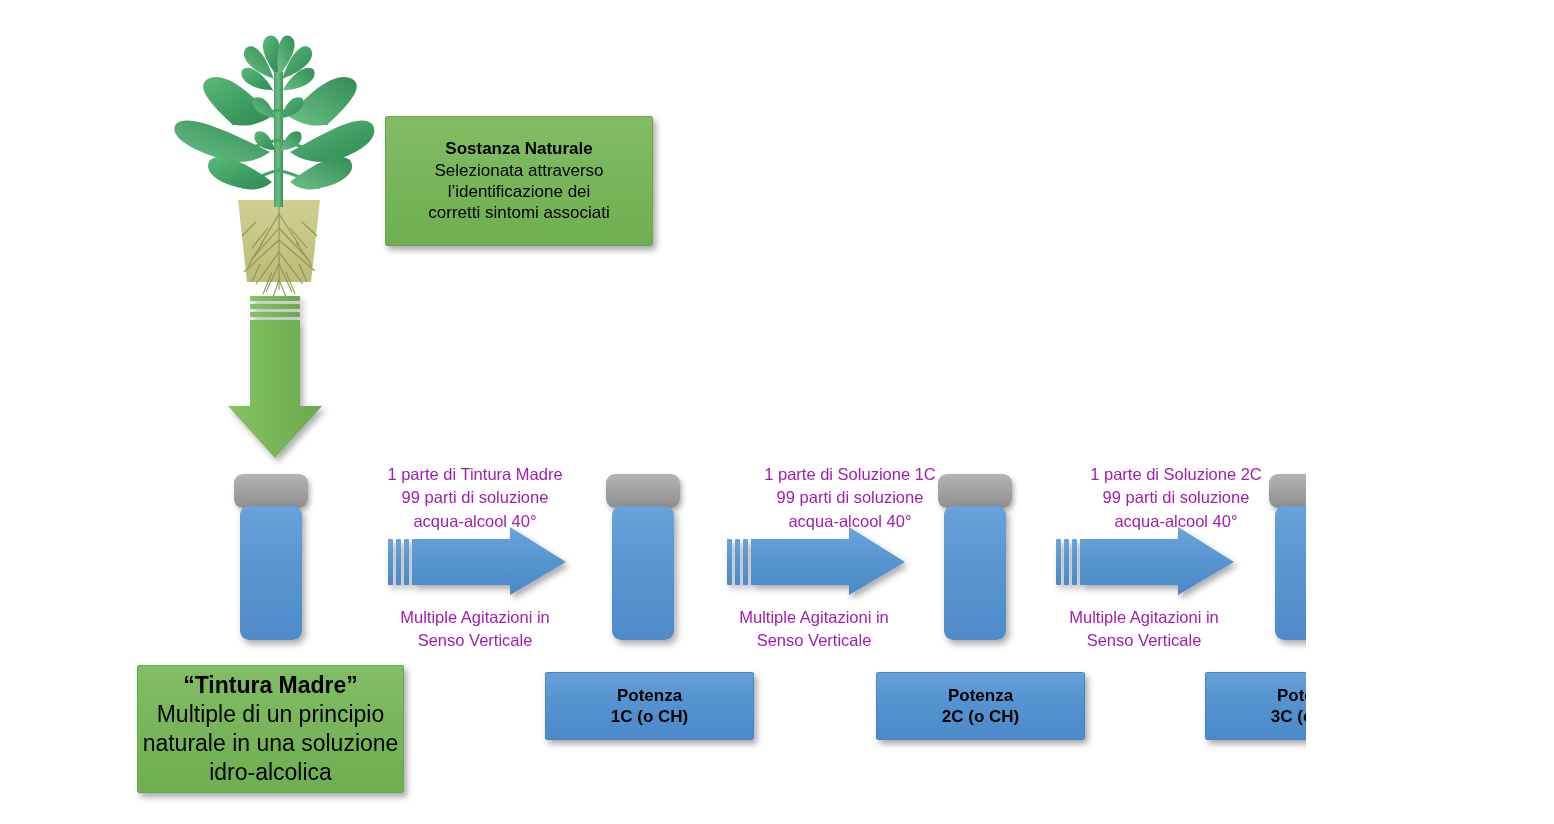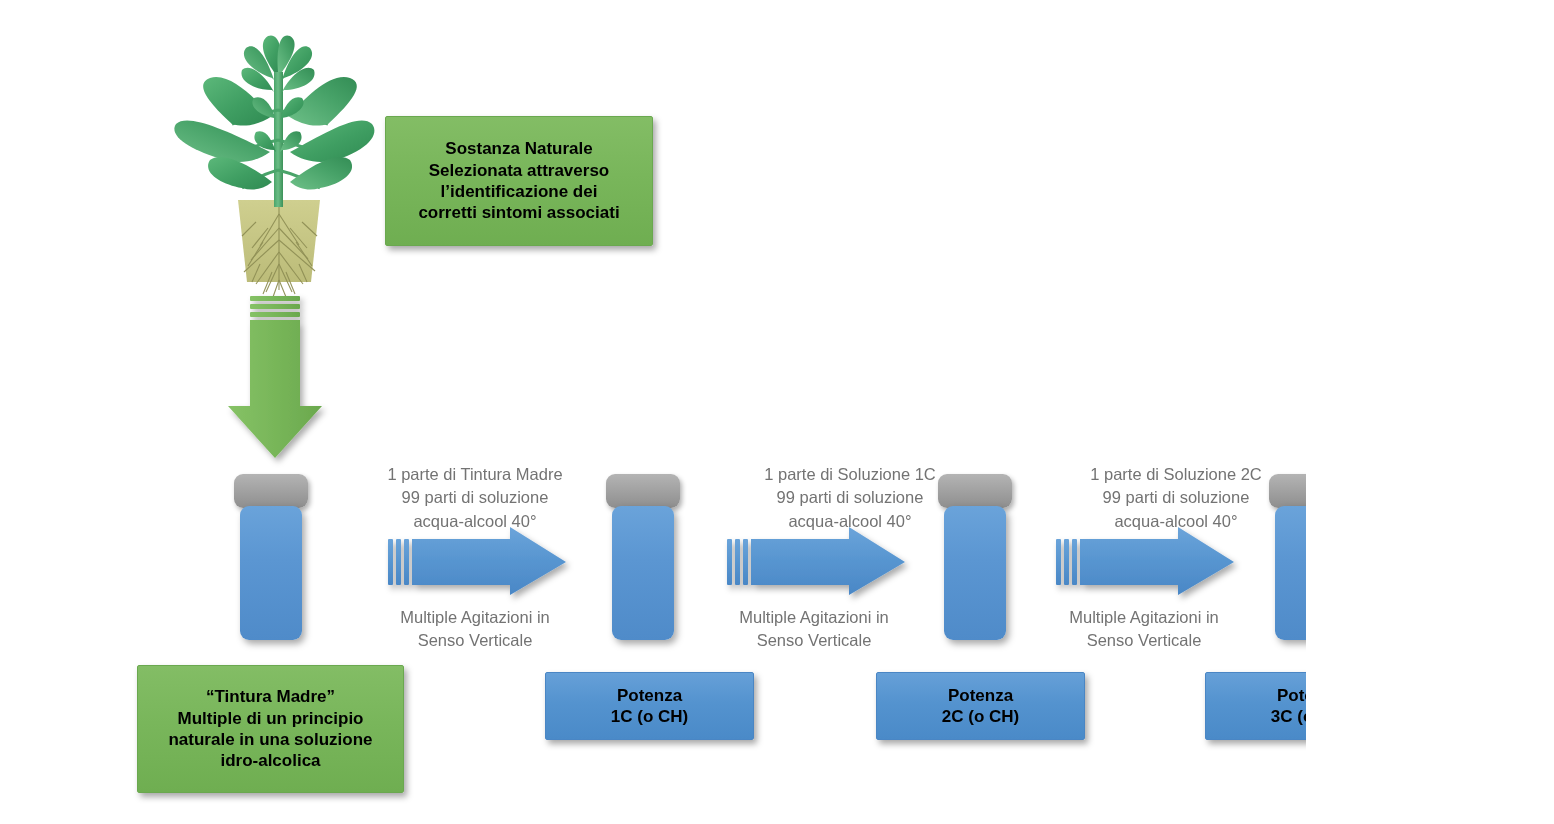--- a/index.html
+++ b/index.html
@@ -26,37 +26,37 @@
     flex-direction: column;
     align-items: center;
     justify-content: center;
     text-align: center;
     color: #000000;
     line-height: 1.26;
     border-radius: 2px;
     box-shadow: 3px 4px 6px rgba(0,0,0,0.34);
   }
   .box .ttl { font-weight: bold; }
-  .box .ln  { font-weight: bold; text-align: center; }
+  .box .ln  { font-weight: normal; text-align: center; }
 
   .box-green {
     background: linear-gradient(180deg, #83bd65 0%, #79b65b 45%, #6fae51 100%);
     border: 1px solid #6aa84f;
   }
   .box-blue {
     background: linear-gradient(180deg, #66a0d8 0%, #5493cf 45%, #4a8ac8 100%);
     border: 1px solid #4a86c4;
     text-align: right;
   }
 
   
   .caption {
     box-sizing: border-box;
     text-align: center;
-    color: #737373;
+    color: #a21caf;
     font-size: 16.5px;
     line-height: 1.42;
     white-space: nowrap;
   }
 
   
   .vial { }
   .vial-cap {
     position: absolute;
     left: 0; top: 0;
@@ -195,21 +195,21 @@
         <path d="M28,24 L78,24 L78,110 L100,110 L53,162 L6,110 L28,110 Z" fill="url(#grnArrow)"></path>
       </g>
     </svg>
   </div>
 
   <div class="abs vial" style="left:234px; top:474px; width:74px; height:166px;">
     <div class="vial-cap" style="left:0; top:0; width:74px; height:34px;"></div>
     <div class="vial-body" style="left:6px; top:32px; width:62px; height:134px;"></div>
   </div>
 
-  <div class="abs box box-green" style="left:137px; top:665px; width:267px; height:128px; font-size:17px;">
+  <div class="abs box box-green" style="left:137px; top:665px; width:267px; height:128px; font-size:23px;">
     <div class="ttl">“Tintura Madre”</div>
     <div class="ln">Multiple di un principio</div>
     <div class="ln">naturale in una soluzione</div>
     <div class="ln">idro-alcolica</div>
   </div>
 
   <div class="abs caption" style="left:367px; top:463px; width:216px;">
     <div>1 parte di Tintura Madre</div>
     <div>99 parti di soluzione</div>
     <div>acqua-alcool 40°</div>

